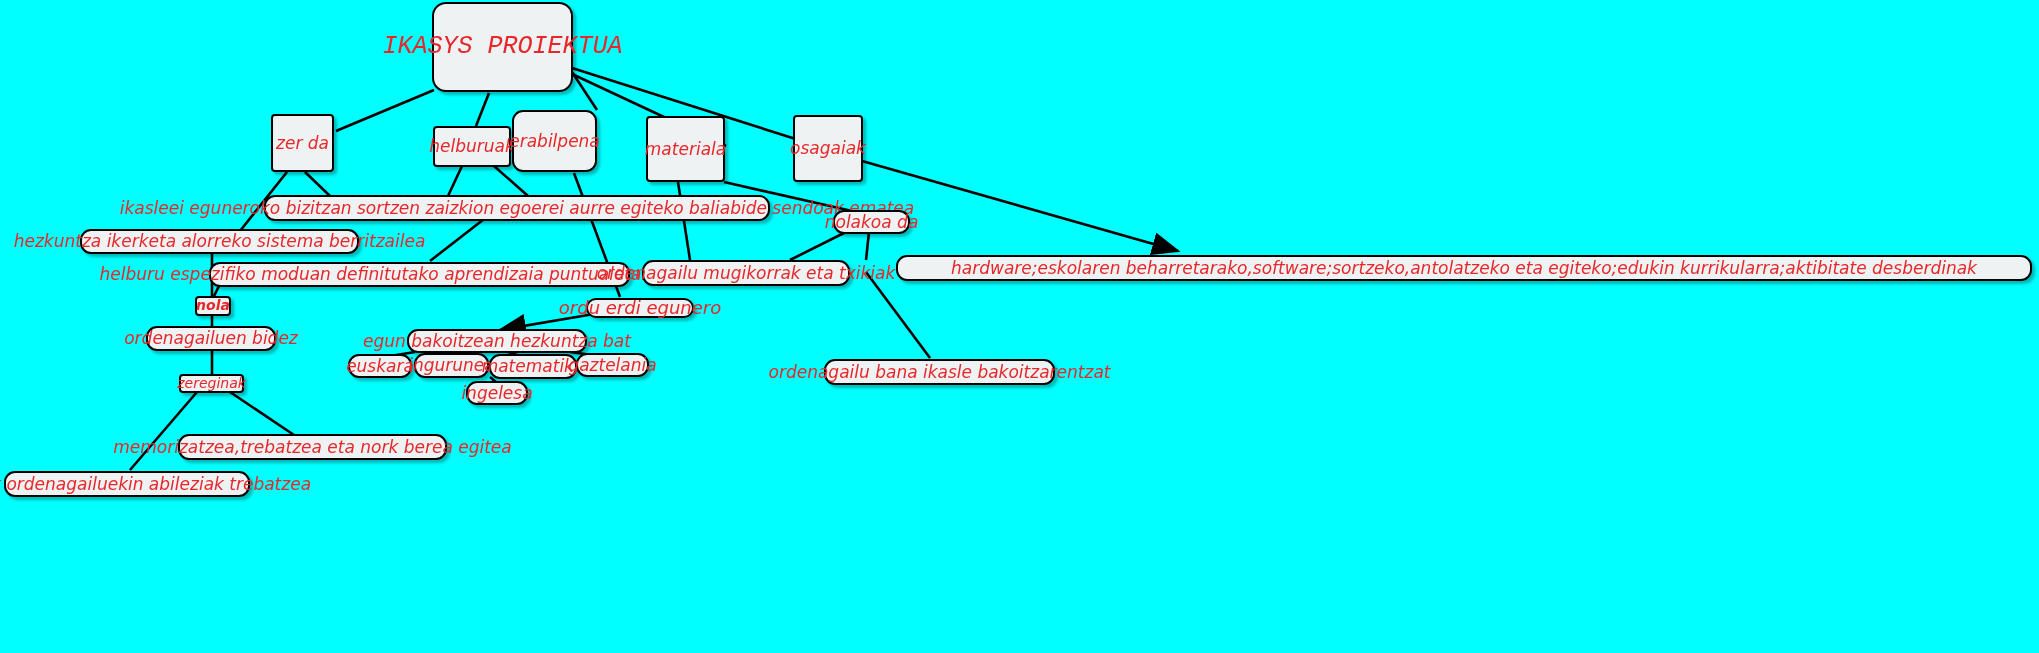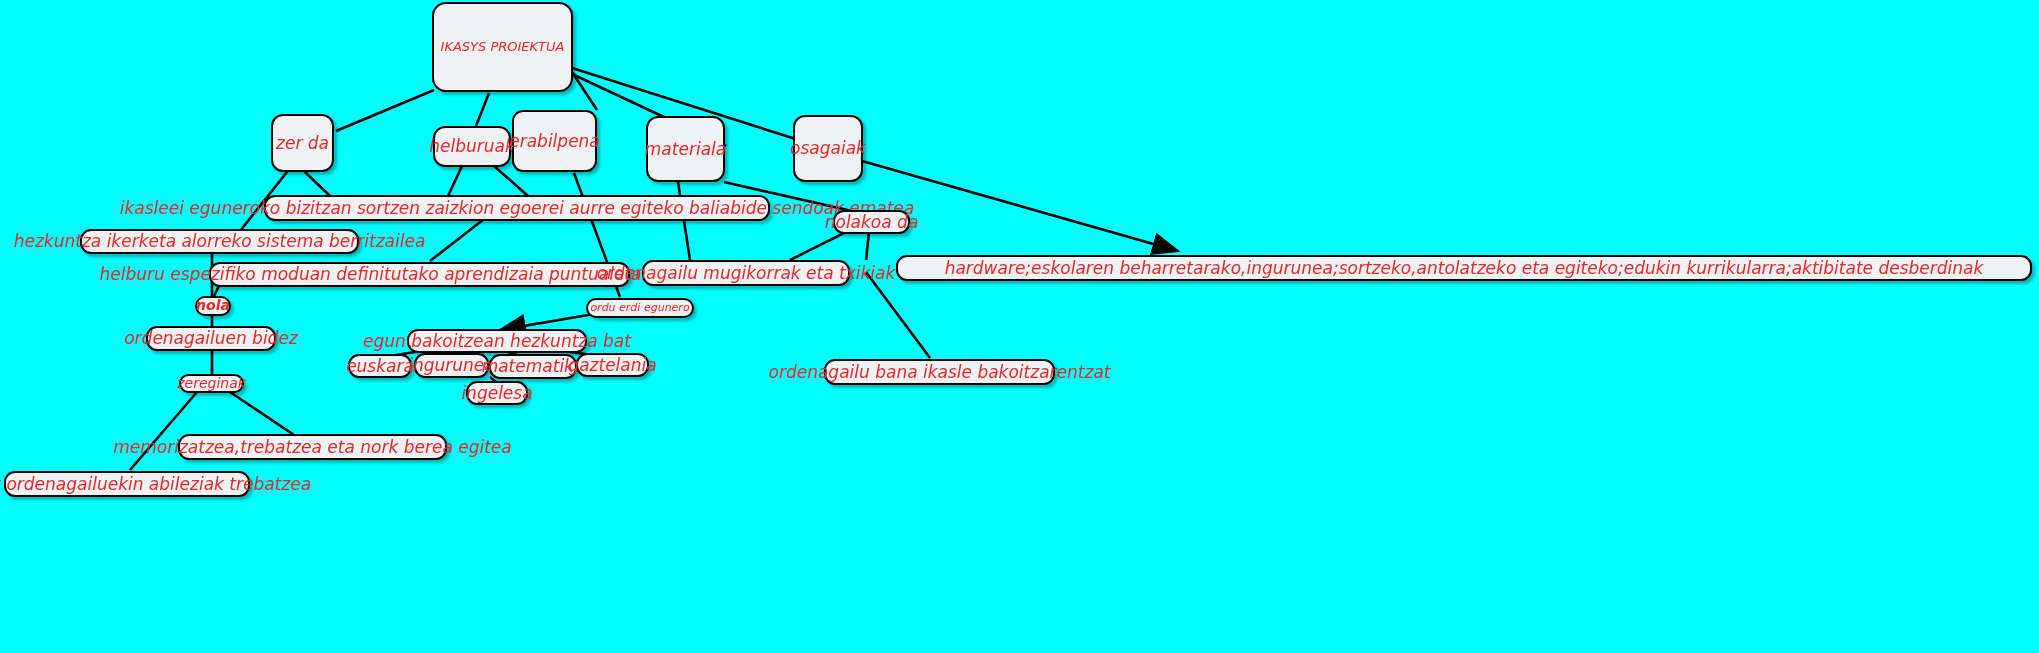--- a/index.html
+++ b/index.html
@@ -34,22 +34,22 @@
     display: flex;
     align-items: center;
     justify-content: center;
     text-align: center;
     padding: 2px 8px;
     box-shadow: 3px 3px 3px rgba(0,0,0,0.28);
     white-space: nowrap;
   }
   .node.rounded { border-radius: 11px; }
   .node.round-lg { border-radius: 14px; }
-  .node.sharp { border-radius: 12px; }
-  .node.big { font-size: 13px; }
+  .node.sharp { border-radius: 4px; }
+  .node.big { font-size: 25px; font-family: Liberation Mono, monospace; }
 </style>
 </head>
 <body>
 
 <div id="canvas">
 
   <svg id="edges" viewBox="0 0 2039 653">
     <defs>
       <marker id="arrowhead" markerWidth="11" markerHeight="9" refX="10" refY="4.5" orient="auto">
         <polygon points="0 0, 11 4.5, 0 9" fill="#000"></polygon>
@@ -149,28 +149,28 @@
 
   <div class="node rounded" style="left:209px; top:262px; width:421px; height:25px;">
     <span>helburu espezifiko moduan definitutako aprendizaia puntualetan trebatzea</span>
   </div>
 
   <div class="node rounded" style="left:642px; top:260px; width:208px; height:26px;">
     <span>ordenagailu mugikorrak eta txikiak</span>
   </div>
 
   <div class="node rounded" style="left:896px; top:255px; width:1136px; height:26px;">
-    <span>hardware;eskolaren beharretarako,ingurunea;sortzeko,antolatzeko eta egiteko;edukin kurrikularra;aktibitate desberdinak</span>
+    <span>hardware;eskolaren beharretarako,software;sortzeko,antolatzeko eta egiteko;edukin kurrikularra;aktibitate desberdinak</span>
   </div>
 
   <div class="node sharp" style="left:195px; top:296px; width:36px; height:20px; font-size:14px;font-weight:bold;">
     <span>nola</span>
   </div>
 
-  <div class="node rounded" style="left:586px; top:298px; width:108px; height:20px; font-size:11px;">
+  <div class="node rounded" style="left:586px; top:298px; width:108px; height:20px; font-size:18px;">
     <span>ordu erdi egunero</span>
   </div>
 
   <div class="node rounded" style="left:146px; top:326px; width:130px; height:25px;">
     <span>ordenagailuen bidez</span>
   </div>
 
   <div class="node rounded" style="left:407px; top:329px; width:180px; height:24px;">
     <span>egun bakoitzean hezkuntza bat</span>
   </div>

